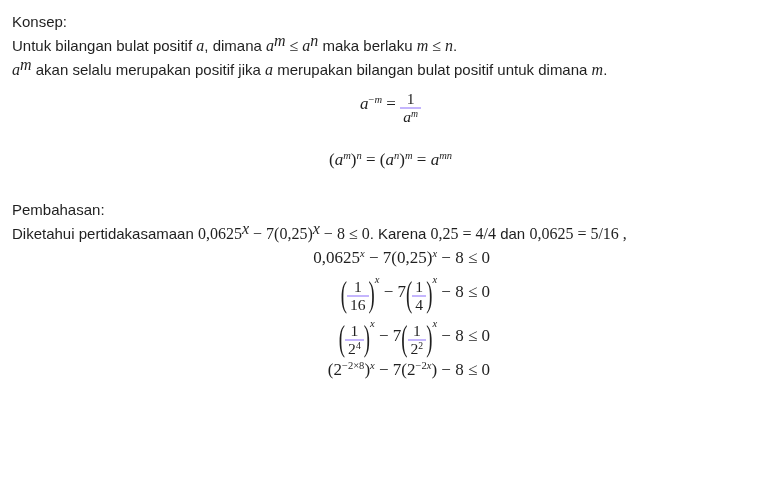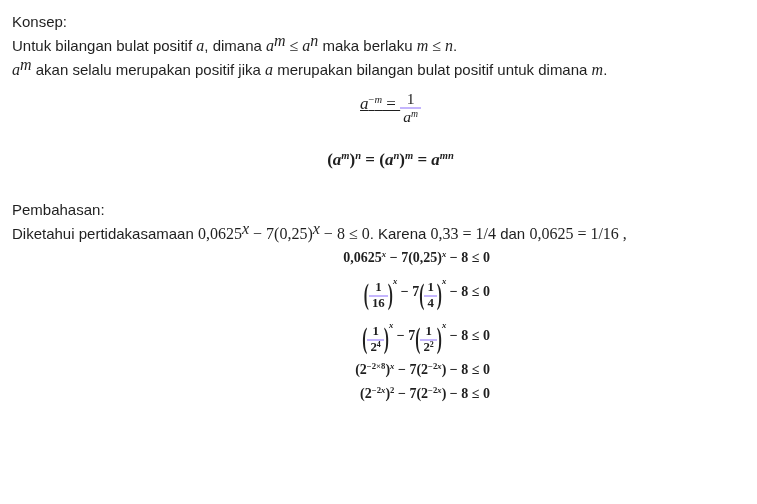--- a/index.html
+++ b/index.html
@@ -28,46 +28,44 @@
   .frac .num, .frac .den { display: block; padding: 0 3px; }
   .frac .den { border-top: 2px solid #c4b5fd; }
   .bp {
     display: inline-block; transform: scaleY(1.9);
     font-size: 1.1em; vertical-align: -0.22em; line-height: 0;
   }
   .math-display {
     font-family: "Liberation Serif", "DejaVu Serif", serif;
     font-size: 17px; text-align: center; margin-left: 24px;
   }
-  #formula-1 { height: 44px; line-height: 40px; margin-top: 2px; text-decoration: underline; }
-  #formula-2 { height: 28px; line-height: 28px; margin-top: 18px; font-weight: bold; }
+  #formula-1 { height: 44px; line-height: 40px; margin-top: 2px; }
+  #formula-2 { height: 28px; line-height: 28px; margin-top: 18px; }
   #pembahasan-heading { margin-top: 24px; }
   .eq-block {
     width: 478px; text-align: right;
     font-family: "Liberation Serif", "DejaVu Serif", serif;
-    font-size: 14px;
-    font-weight: bold;
+    font-size: 17px;
   }
   .eq-row { line-height: 24px; }
   .eq-row.tall { line-height: 44px; }
 </style>
 </head>
 <body style="background: rgb(255, 255, 255); color: rgb(31, 31, 31);">
 
 <div class="page">
   <div class="para">Konsep:</div>
   <div class="para"><span class="r">Untuk bilangan bulat positif </span><span class="i">a</span><span class="r">, dimana </span><span class="i">a</span><span class="sup"><span class="i">m</span></span><span class="m"> ≤ </span><span class="i">a</span><span class="sup"><span class="i">n</span></span><span class="r"> maka berlaku </span><span class="i">m</span><span class="m"> ≤ </span><span class="i">n</span><span class="r">.</span></div>
   <div class="para"><span class="i">a</span><span class="sup"><span class="i">m</span></span><span class="r"> akan selalu merupakan positif jika </span><span class="i">a</span><span class="r"> merupakan bilangan bulat positif untuk dimana </span><span class="i">m</span><span class="r">.</span></div>
 
   <div class="math-display" id="formula-1"><span class="i">a</span><span class="sup"><span class="m">−</span><span class="i">m</span></span><span class="m"> = </span><span class="frac"><span class="num"><span class="m">1</span></span><span class="den"><span class="i">a</span><span class="sup"><span class="i">m</span></span></span></span></div>
   <div class="math-display" id="formula-2"><span class="m">(</span><span class="i">a</span><span class="sup"><span class="i">m</span></span><span class="m">)</span><span class="sup"><span class="i">n</span></span><span class="m"> = </span><span class="m">(</span><span class="i">a</span><span class="sup"><span class="i">n</span></span><span class="m">)</span><span class="sup"><span class="i">m</span></span><span class="m"> = </span><span class="i">a</span><span class="sup"><span class="i">m</span><span class="i">n</span></span></div>
 
   <div class="para" id="pembahasan-heading">Pembahasan:</div>
-  <div class="para"><span class="r">Diketahui pertidakasamaan </span><span class="m">0,0625</span><span class="sup"><span class="i">x</span></span><span class="m"> − 7(0,25)</span><span class="sup"><span class="i">x</span></span><span class="m"> − 8 ≤ 0</span><span class="r">. Karena </span><span class="m">0,33 = 1/4</span><span class="r"> dan </span><span class="m">0,0625 = 1/16 ,</span></div>
+  <div class="para"><span class="r">Diketahui pertidakasamaan </span><span class="m">0,0625</span><span class="sup"><span class="i">x</span></span><span class="m"> − 7(0,25)</span><span class="sup"><span class="i">x</span></span><span class="m"> − 8 ≤ 0</span><span class="r">. Karena </span><span class="m">0,25 = 4/4</span><span class="r"> dan </span><span class="m">0,0625 = 5/16 ,</span></div>
 
   <div class="eq-block">
     <div class="eq-row"><span class="m">0,0625</span><span class="sup"><span class="i">x</span></span><span class="m"> − 7(0,25)</span><span class="sup"><span class="i">x</span></span><span class="m"> − 8 ≤ 0</span></div>
     <div class="eq-row tall"><span class="bp">(</span><span class="frac"><span class="num"><span class="m">1</span></span><span class="den"><span class="m">16</span></span></span><span class="bp">)</span><span class="sup hi"><span class="i">x</span></span><span class="m"> − 7</span><span class="bp">(</span><span class="frac"><span class="num"><span class="m">1</span></span><span class="den"><span class="m">4</span></span></span><span class="bp">)</span><span class="sup hi"><span class="i">x</span></span><span class="m"> − 8 ≤ 0</span></div>
     <div class="eq-row tall"><span class="bp">(</span><span class="frac"><span class="num"><span class="m">1</span></span><span class="den"><span class="m">2</span><span class="sup"><span class="m">4</span></span></span></span><span class="bp">)</span><span class="sup hi"><span class="i">x</span></span><span class="m"> − 7</span><span class="bp">(</span><span class="frac"><span class="num"><span class="m">1</span></span><span class="den"><span class="m">2</span><span class="sup"><span class="m">2</span></span></span></span><span class="bp">)</span><span class="sup hi"><span class="i">x</span></span><span class="m"> − 8 ≤ 0</span></div>
     <div class="eq-row"><span class="m">(2</span><span class="sup"><span class="m">−2×8</span></span><span class="m">)</span><span class="sup"><span class="i">x</span></span><span class="m"> − 7(2</span><span class="sup"><span class="m">−2</span><span class="i">x</span></span><span class="m">) − 8 ≤ 0</span></div>
-    <div class="eq-row"><span class="m">(2</span><span class="sup"><span class="m">−2</span><span class="i">x</span></span><span class="m">)</span><span class="sup"><span class="m">2</span></span><span class="m"> − 7(2</span><span class="sup"><span class="m">−2</span><span class="i">x</span></span><span class="m">) − 8 ≤ 0</span></div>
   </div>
 </div>
 
 </body></html>

